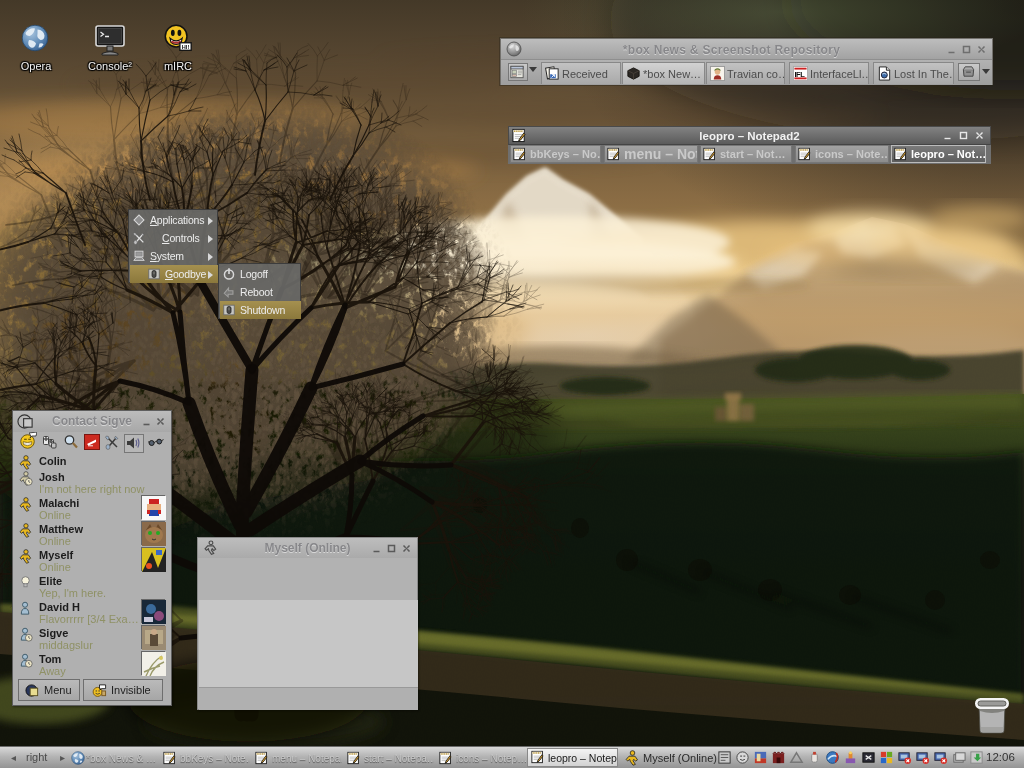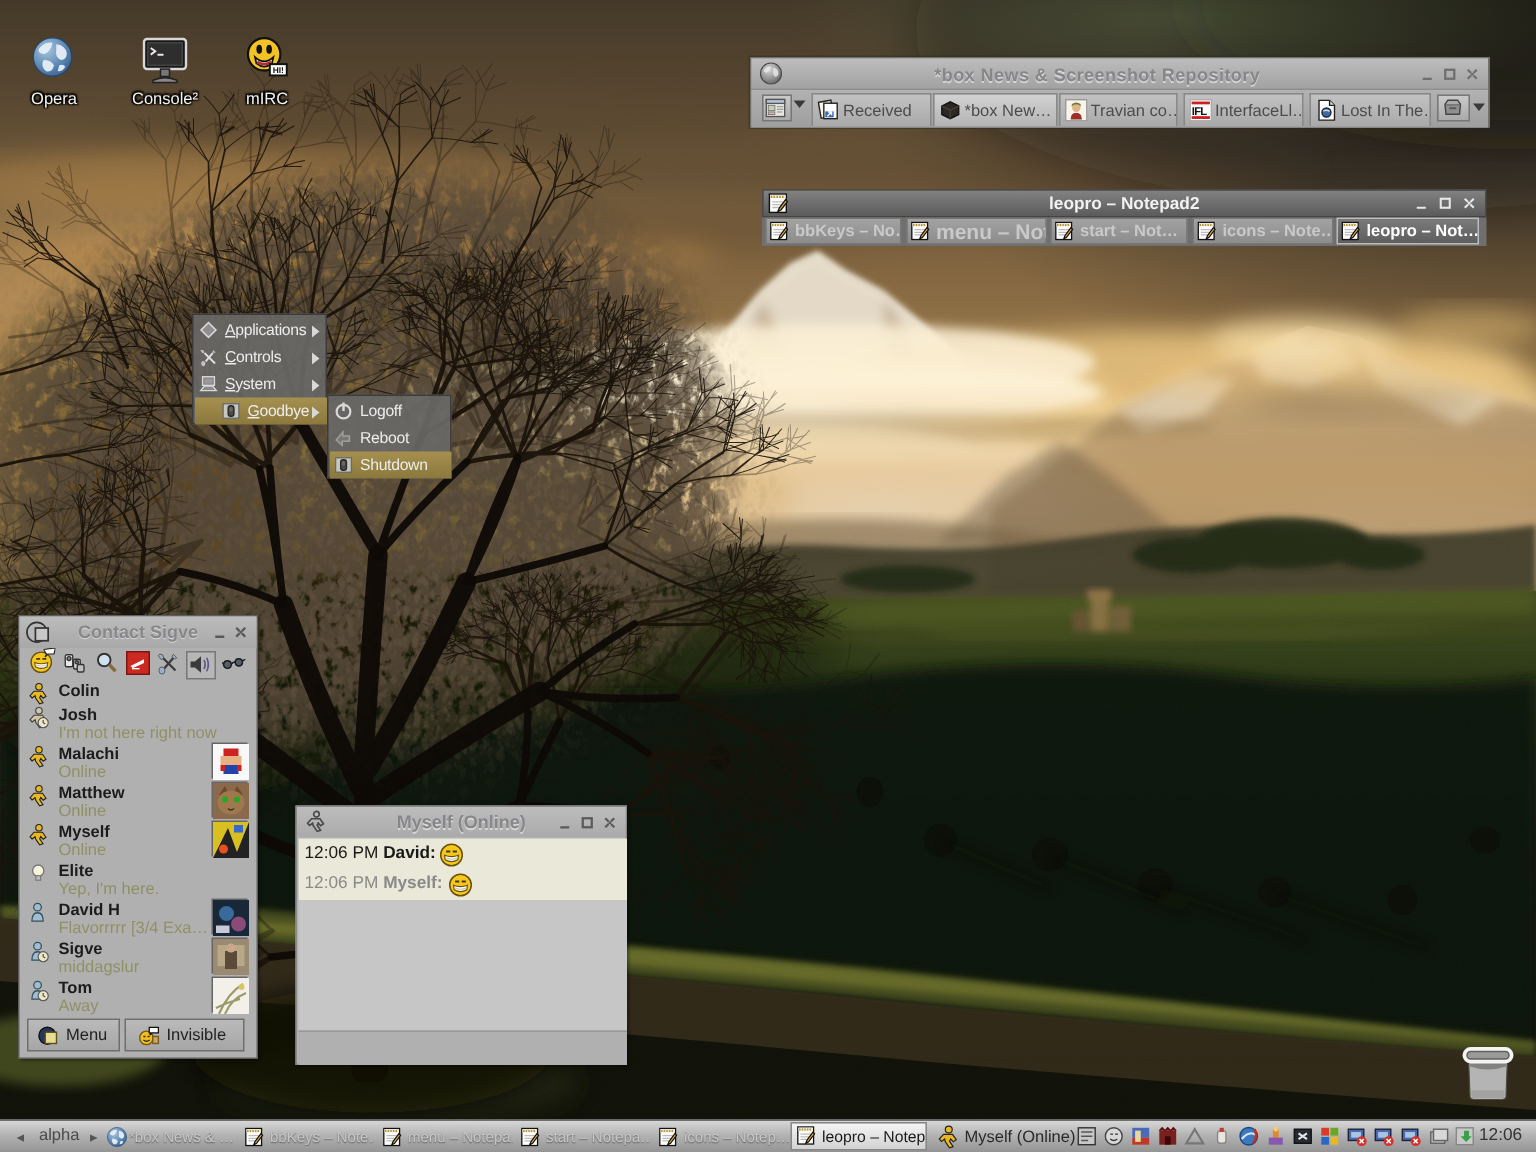--- a/index.html
+++ b/index.html
@@ -435,21 +435,21 @@
     </div>
 </div>
 <div class="abs" style="left:128px;top:209px;width:90px;height:74px;background:rgba(104,104,102,0.93);border:1px solid #3c3c3c">
     <div class="abs" style="left:1px;top:1px;width:88px;height:18px;display:flex;align-items:center;gap:4px;padding-left:2px">
       <span style="height:15px;flex:0 0 auto"><svg width="14" height="14" viewBox="0 0 16 16">
           <rect x="4" y="4" width="8" height="8" transform="rotate(45 8 8)" fill="#8e8e8e" stroke="#d8d8d8" stroke-width="1.2"></rect>
         </svg></span>
       <span style="font-size:10.5px;letter-spacing:-0.2px;color:#ececec"><u>A</u>pplications</span>
       <span style="position:absolute;right:5px;top:6px;width:0;height:0;border-top:4px solid transparent;border-bottom:4px solid transparent;border-left:5px solid #d8d8d8"></span>
     </div>
-    <div class="abs" style="left:1px;top:19px;width:88px;height:18px;display:flex;align-items:center;gap:4px;padding-left:2px">
+    <div class="abs" style="left:1px;top:19px;width:88px;height:18px;display:flex;align-items:center;gap:16px;padding-left:2px">
       <span style="height:15px;flex:0 0 auto"><svg width="14" height="14" viewBox="0 0 16 16">
           <path d="M12.5 3.5 L4.5 12.8" stroke="#e0e0e0" stroke-width="1.5"></path>
           <ellipse cx="4" cy="13" rx="2" ry="2.4" fill="#c0c0c0" stroke="#555" stroke-width="0.6"></ellipse>
           <path d="M11.5 2.2 l2.4 2.4 -1.6 0.8 -1.6-1.6 Z" fill="#c0c0c0" stroke="#555" stroke-width="0.6"></path>
           <path d="M3.5 3.5 L13 13" stroke="#e0e0e0" stroke-width="1.5"></path>
           <path d="M2.5 2 l2 0.6 0.6 2 -1.6 1.2 -2-2.6 Z" fill="#c0c0c0" stroke="#555" stroke-width="0.6"></path>
         </svg></span>
       <span style="font-size:10.5px;letter-spacing:-0.2px;color:#ececec"><u>C</u>ontrols</span>
       <span style="position:absolute;right:5px;top:6px;width:0;height:0;border-top:4px solid transparent;border-bottom:4px solid transparent;border-left:5px solid #d8d8d8"></span>
     </div>
@@ -705,42 +705,26 @@
         </svg>
         <svg width="9" height="9" viewBox="0 0 9 9">
           <rect x="1.5" y="1.5" width="6" height="6" fill="none" stroke="#5a5a5a" stroke-width="1.5"></rect>
         </svg>
         <svg width="9" height="9" viewBox="0 0 9 9">
           <path d="M1.5 1.5 l2.2 2.2 m1.6 1.6 l2.2 2.2 M7.5 1.5 l-2.2 2.2 m-1.6 1.6 l-2.2 2.2" stroke="#5a5a5a" stroke-width="1.5"></path>
           <rect x="3.6" y="3.6" width="1.8" height="1.8" fill="#5a5a5a"></rect>
         </svg>
       </div>
  </div>
- <div class="abs" style="left:1px;top:21px;width:219px;height:41px;background:#eae8d8">
-   <div class="abs" style="left:4px;top:4px;font-size:11.5px;color:#1a1a1a">12:06 PM <b>David:</b></div>
-   <span class="abs" style="left:94px;top:3px"><svg width="16" height="16" viewBox="0 0 16 16">
-          <circle cx="8" cy="8" r="7.2" fill="#f4c81f" stroke="#6a5208" stroke-width="1"></circle>
-          <path d="M4.4 5.6 h2.8 M8.8 5.6 h2.8" stroke="#4a3a06" stroke-width="1.3"></path>
-          <path d="M3.4 8.2 Q8 10 12.6 8.2 L12.2 11.2 Q8 13.6 3.8 11.2 Z" fill="#fff" stroke="#6a5208" stroke-width="0.8"></path>
-          <path d="M3.8 9.8 Q8 11.8 12.2 9.8" stroke="#c8c0a8" stroke-width="0.7" fill="none"></path>
-        </svg></span>
-   <div class="abs" style="left:4px;top:24px;font-size:11.5px;color:#8a8a8a">12:06 PM <b>Myself:</b></div>
-   <span class="abs" style="left:100px;top:23px"><svg width="16" height="16" viewBox="0 0 16 16">
-          <circle cx="8" cy="8" r="7.2" fill="#f4c81f" stroke="#6a5208" stroke-width="1"></circle>
-          <path d="M4.4 5.6 h2.8 M8.8 5.6 h2.8" stroke="#4a3a06" stroke-width="1.3"></path>
-          <path d="M3.4 8.2 Q8 10 12.6 8.2 L12.2 11.2 Q8 13.6 3.8 11.2 Z" fill="#fff" stroke="#6a5208" stroke-width="0.8"></path>
-          <path d="M3.8 9.8 Q8 11.8 12.2 9.8" stroke="#c8c0a8" stroke-width="0.7" fill="none"></path>
-        </svg></span>
- </div>
  <div class="abs" style="left:1px;top:62px;width:219px;height:87px;background:#c6c6c6"></div>
  <div class="abs" style="left:1px;top:149px;width:219px;height:23px;background:#b0b0b0;border-top:1px solid #999"></div>
 </div>
 <div class="abs" style="left:0;top:746px;width:1024px;height:22px;background:linear-gradient(#d8d8d8,#b4b4b4 45%,#949494);border-top:1px solid #6a6a6a">
  <span class="abs" style="left:11px;top:5px;font-size:10px;color:#555">◂</span>
- <span class="abs" style="left:26px;top:4px;font-size:11px;color:#4a4a4a">alpha</span>
+ <span class="abs" style="left:26px;top:4px;font-size:11px;color:#4a4a4a">right</span>
  <span class="abs" style="left:60px;top:5px;font-size:10px;color:#555">▸</span>
  <div class="abs" style="left:71px;top:2px;height:18px;display:flex;align-items:center;gap:1px">
       <span style="height:15px"><svg width="14" height="14" viewBox="0 0 28 28">
           <defs>
             <radialGradient id="og" cx="0.35" cy="0.3" r="0.85">
               <stop offset="0" stop-color="#a8c4de"></stop>
               <stop offset="0.5" stop-color="#6690ba"></stop>
               <stop offset="1" stop-color="#2e5687"></stop>
             </radialGradient>
           </defs>

